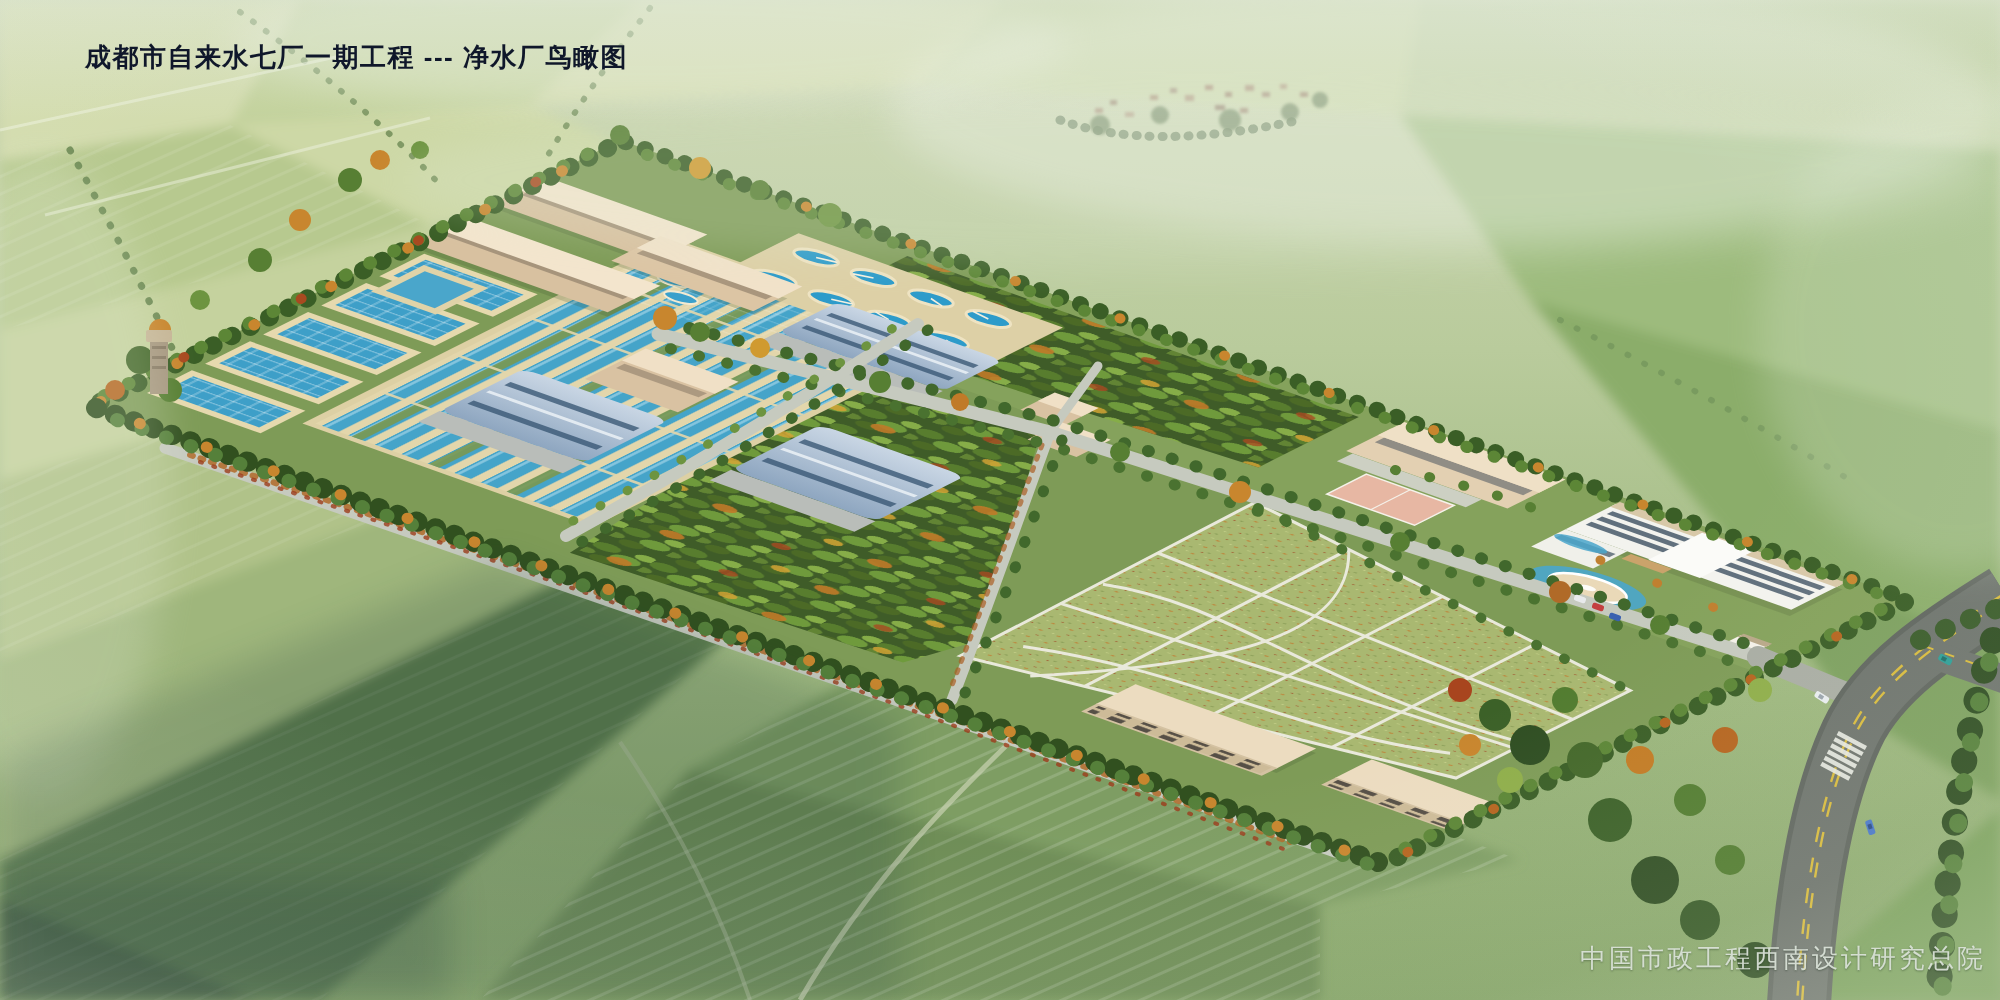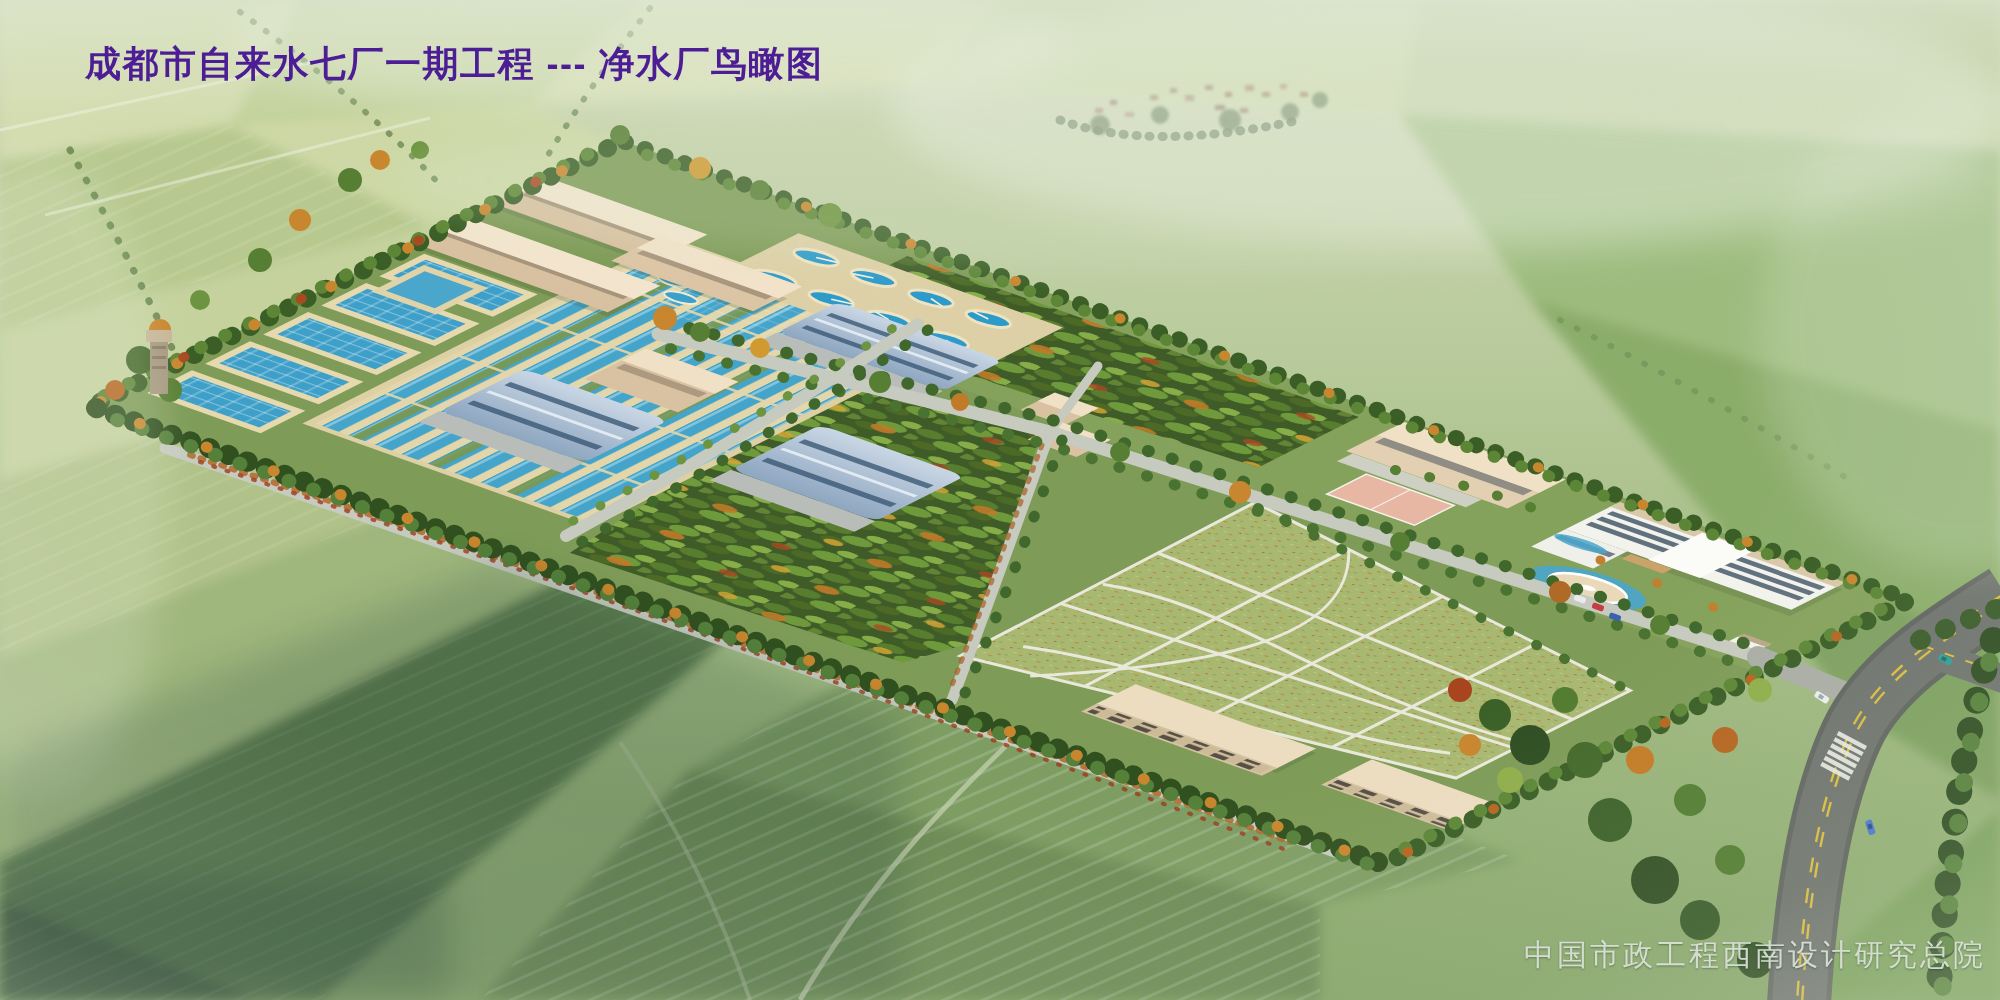--- a/index.html
+++ b/index.html
@@ -1,21 +1,21 @@
 <!DOCTYPE html>
 <html><head>
 <meta charset="utf-8">
 <style>
   html,body{margin:0;padding:0;background:#9fb37e;}
   .stage{position:relative;width:2000px;height:1000px;overflow:hidden;
          font-family:"Liberation Sans","DejaVu Sans",sans-serif;}
   .stage svg{position:absolute;left:0;top:0;}
-  .title-text{position:absolute;left:85px;top:40px;font-size:36px;font-weight:600;
-              color:#4c1d95;letter-spacing:1.5px;white-space:nowrap;text-align:right;}
-  .credit-text{position:absolute;right:14px;bottom:24px;font-size:30px;font-weight:500;
+  .title-text{position:absolute;left:85px;top:40px;font-size:26px;font-weight:600;
+              color:#0f172a;letter-spacing:1.5px;white-space:nowrap;text-align:right;}
+  .credit-text{position:absolute;right:14px;bottom:24px;font-size:26px;font-weight:500;
                color:rgba(220,228,218,0.92);letter-spacing:3px;white-space:nowrap;
                text-shadow:0 1px 2px rgba(20,40,20,.4);margin-top:40px;}
 </style>
 </head>
 <body>
 
 <div class="stage">
 <svg width="2000" height="1000" viewBox="0 0 2000 1000">
   <defs>
     <filter id="b6" x="-30%" y="-30%" width="160%" height="160%">

